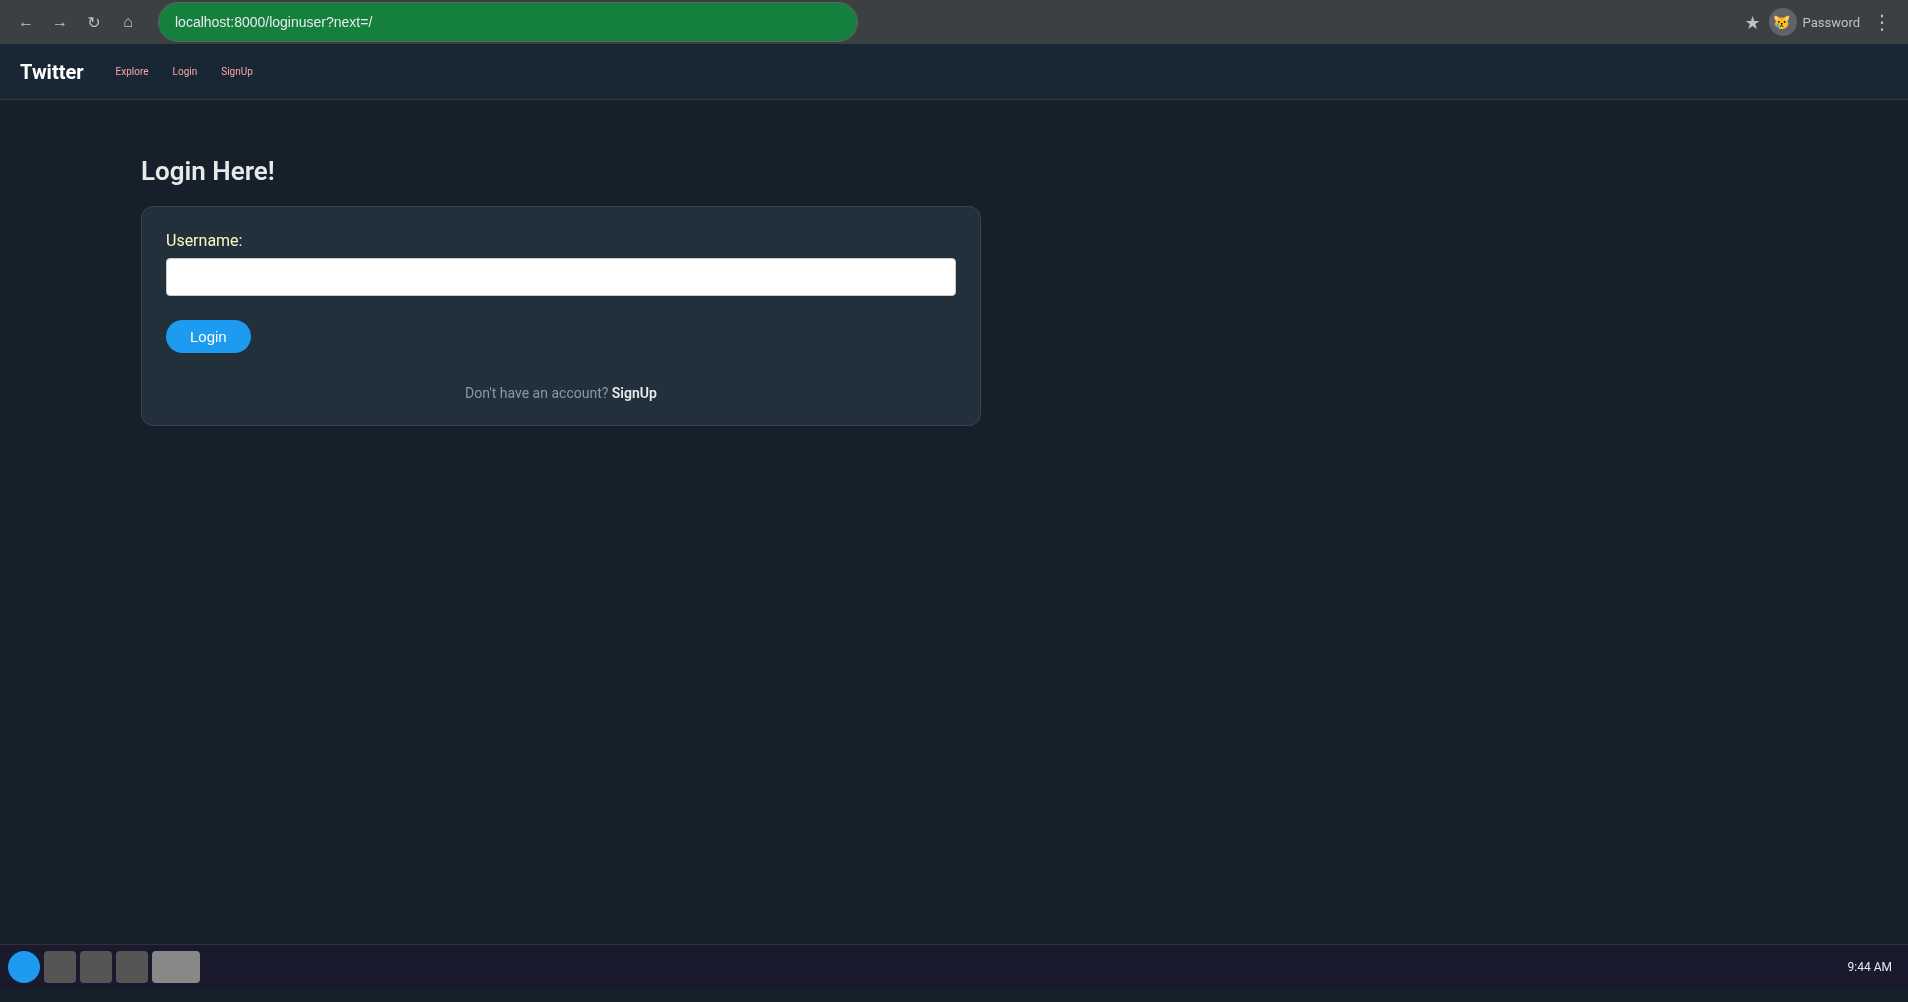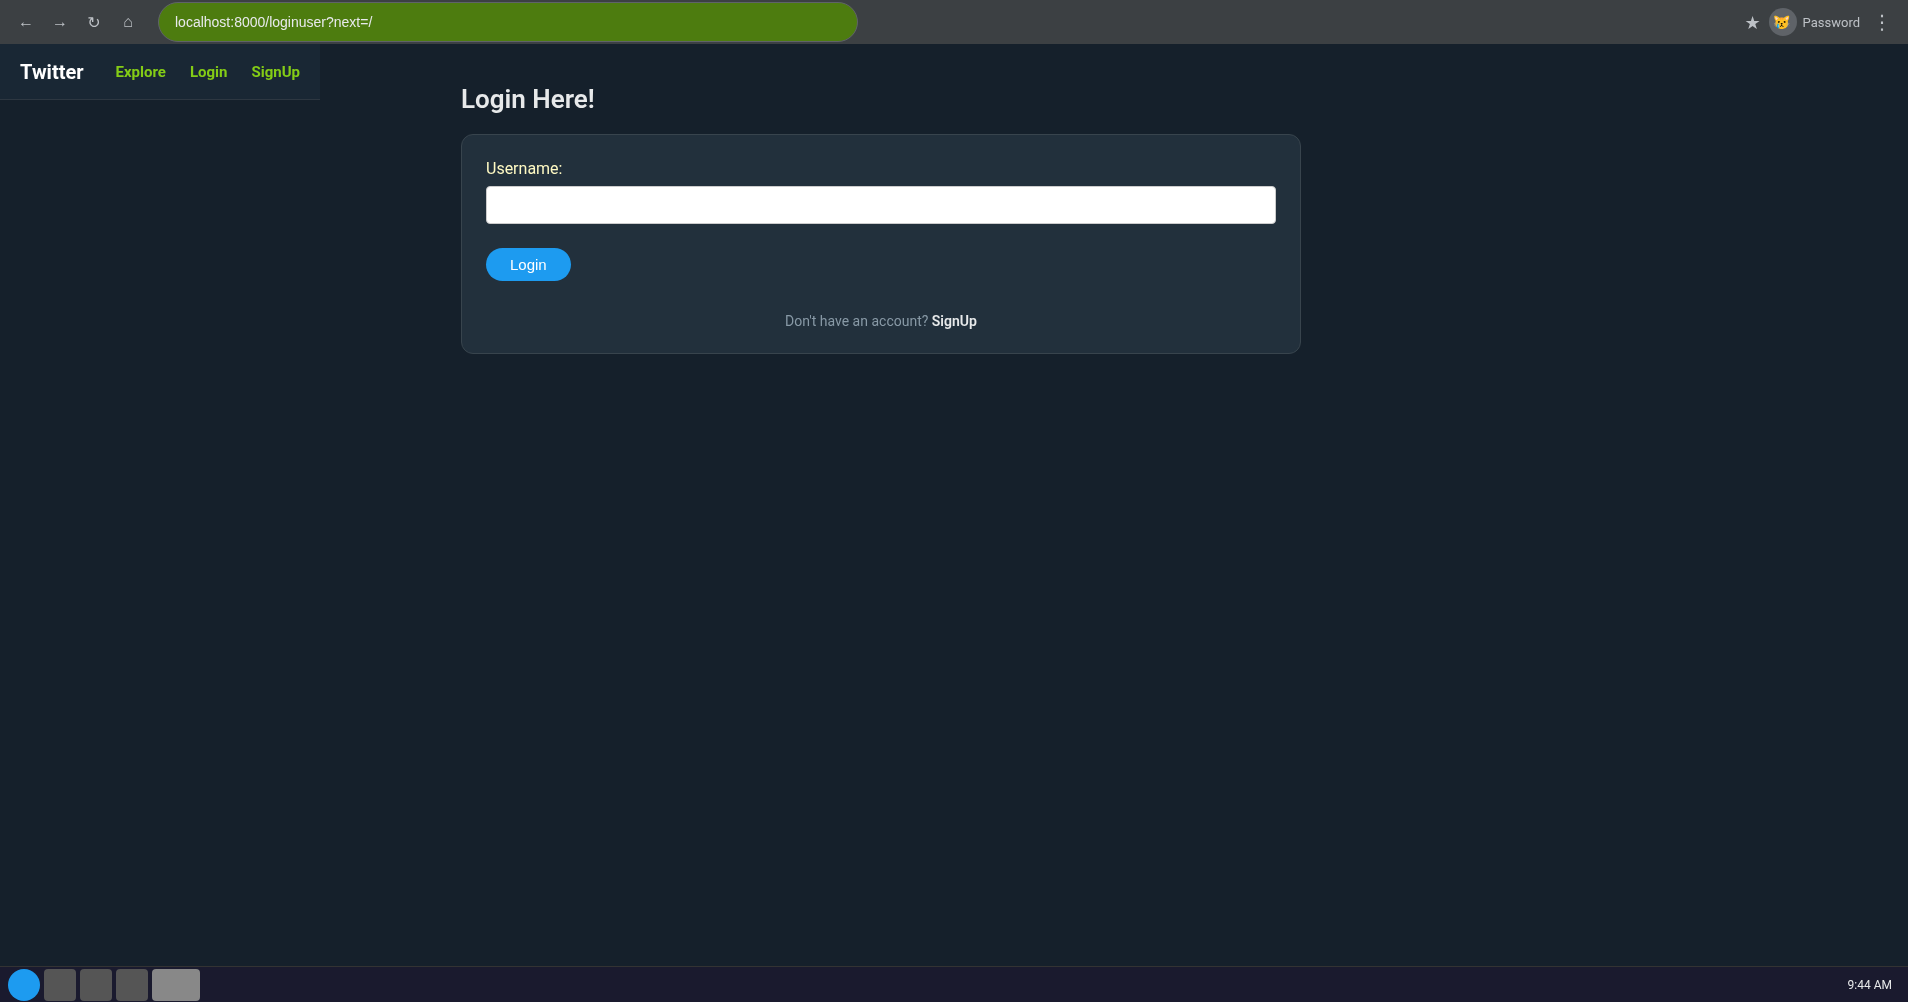--- a/index.html
+++ b/index.html
@@ -49,21 +49,21 @@
     }
 
     .browser-address-bar {
       flex: 1;
       max-width: 700px;
       margin: 0 8px;
     }
 
     .browser-address-input {
       width: 100%;
-      background: #4d7c0f;
+      background: #15803d;
       border: 1px solid #5f6368;
       border-radius: 20px;
       color: #e8eaed;
       padding: 6px 16px;
       font-size: 14px;
       outline: none;
       height: 40px;
     }
 
     .browser-right {
@@ -101,23 +101,24 @@
     .browser-menu {
       color: #bdc1c6;
       font-size: 20px;
       cursor: pointer;
       padding: 0 4px;
     }
 
     
     .page-wrapper {
       display: flex;
-      flex-direction: row;
+      flex-direction: column;
       flex: 1;
       background-color: #15202b;
+      gap: 16px;
     }
 
     
     .navbar {
       background-color: #192734;
       border-bottom: 1px solid #2d3741;
       padding: 0 20px;
       height: 56px;
       display: flex;
       align-items: center;
@@ -127,24 +128,24 @@
 
     .navbar-brand {
       font-size: 20px;
       font-weight: 700;
       color: #ffffff;
       text-decoration: none;
       margin-right: 8px;
     }
 
     .navbar-link {
-      color: #84cc16;
+      color: #fca5a5;
       text-decoration: none;
-      font-size: 15px;
-      font-weight: 700;
+      font-size: 10px;
+      font-weight: 400;
     }
 
     
     .main-content {
       padding: 40px 25px;
       flex: 1;
     }
 
     .page-title {
       font-size: 26px;
@@ -213,27 +214,27 @@
 
     .signup-link {
       color: #e7e9ea;
       font-weight: 600;
       text-decoration: none;
     }
 
     
     .taskbar {
       background-color: #1a1a2e;
-      height: 36px;
+      height: 44px;
       display: flex;
       align-items: center;
       padding: 0 8px;
       flex-shrink: 0;
       position: fixed;
-      bottom: 0;
+      bottom: 14px;
       left: 0;
       right: 0;
       border-top: 1px solid #333;
     }
 
     .taskbar-items {
       display: flex;
       align-items: center;
       gap: 4px;
     }

